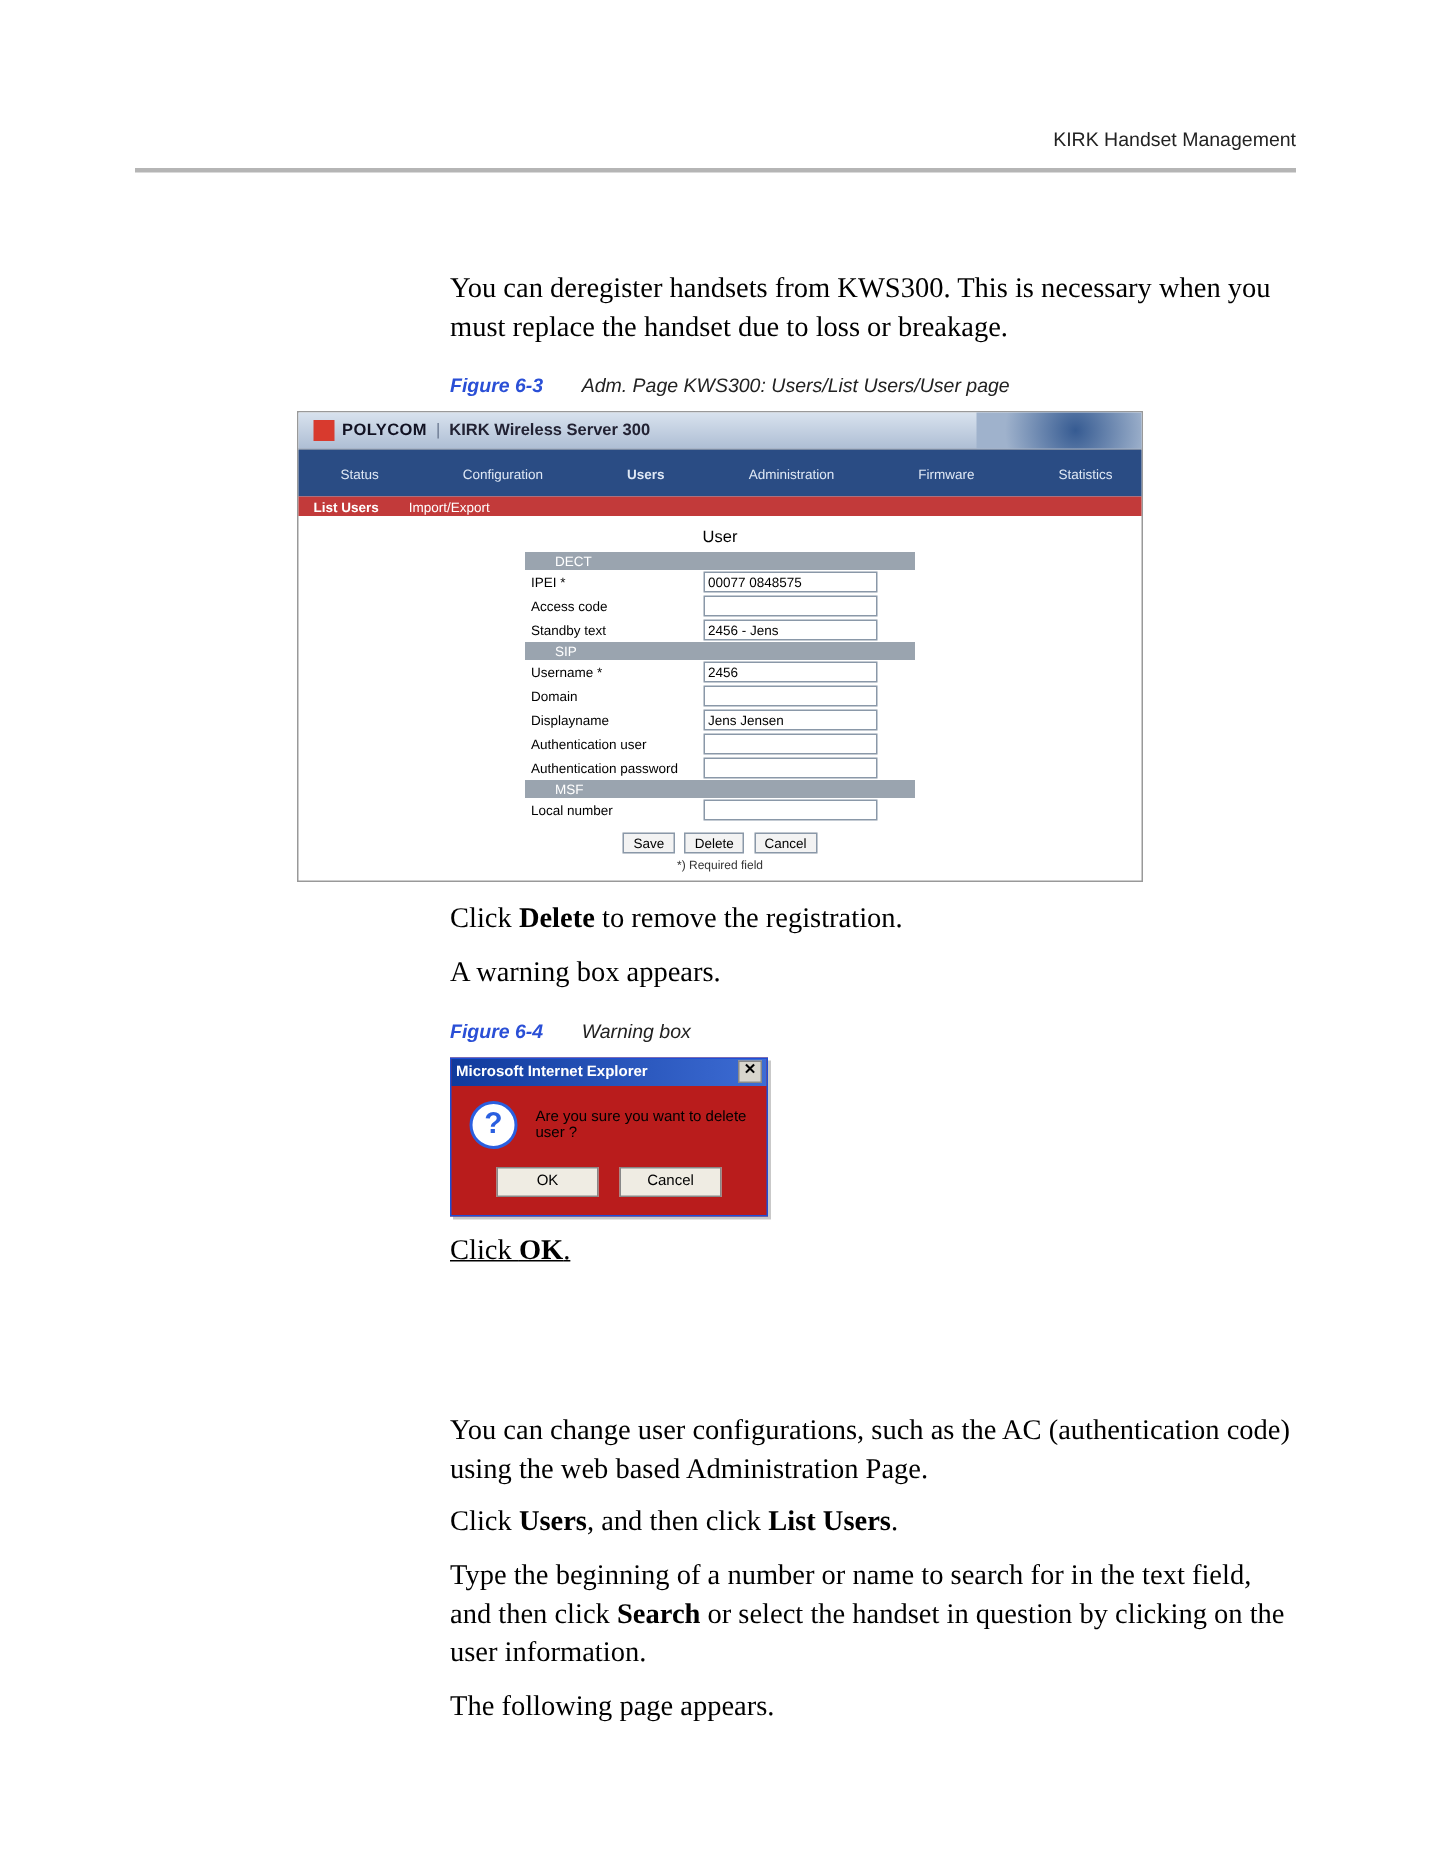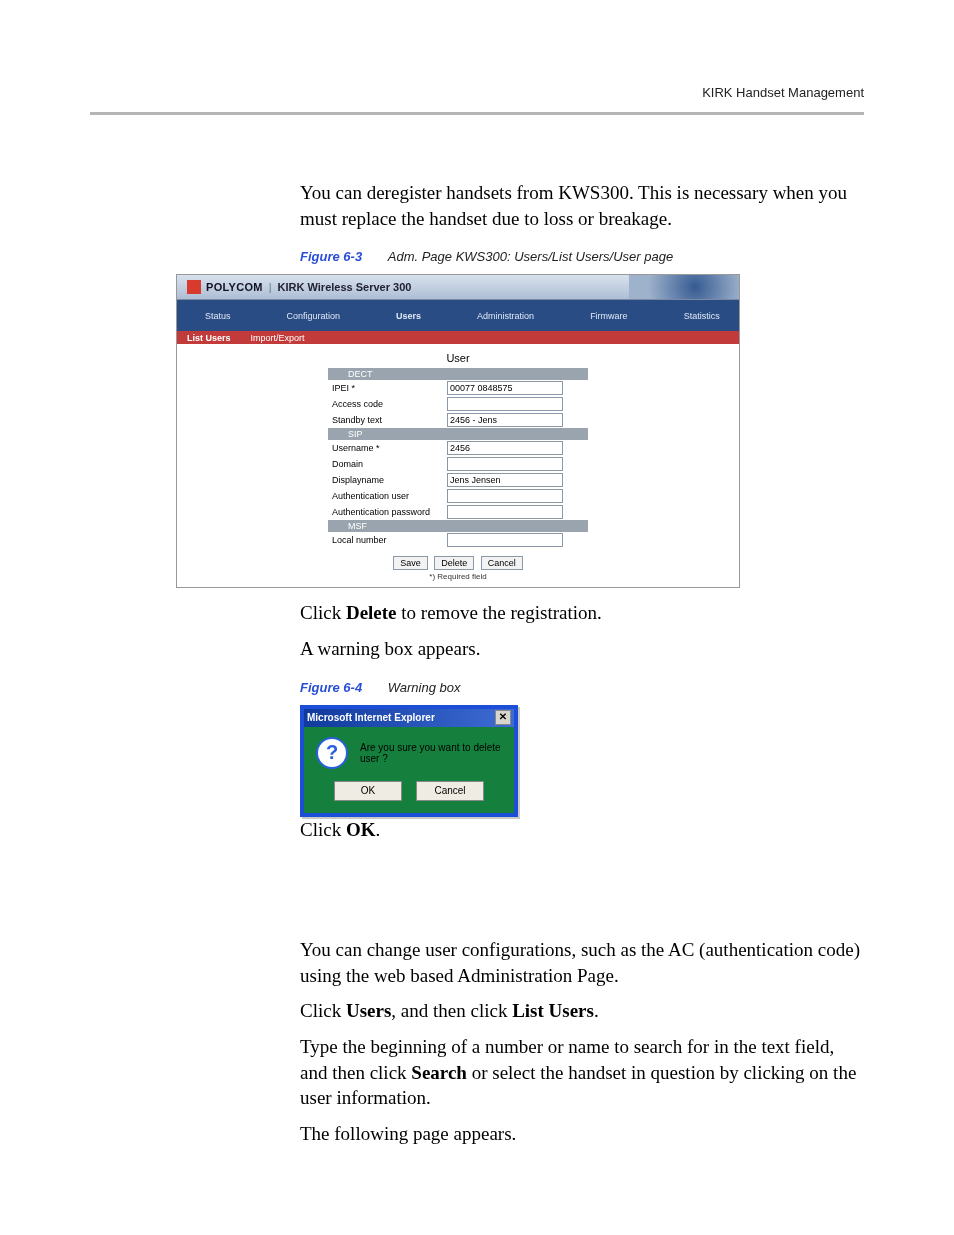--- a/index.html
+++ b/index.html
@@ -42,21 +42,21 @@
     font-family: Arial, Helvetica, sans-serif;
     font-size: 13px;
     margin-top: 18px;
     margin-bottom: 10px;
   }
   .fig-caption .fignum { color: #2a4fd6; font-weight: bold; font-style: italic; margin-right: 22px;}
   .fig-caption .figtitle { font-style: italic; color: #222; }
 
   
   .kws {
-    margin-left: 86px;
+    margin-left: 108px;
     width: 562px;
     border: 1px solid #999;
     font-family: Arial, Helvetica, sans-serif;
     background: #fff;
   }
   .kws-header {
     height: 24px;
     background: linear-gradient(to bottom, #d8e2ee 0%, #aebed4 100%);
     border-bottom: 1px solid #7a8aa3;
     display: flex;
@@ -131,24 +131,24 @@
     background: #f3f3f3;
     margin: 0 1px;
     cursor: pointer;
   }
   .kws-req { text-align:center; font-size:8px; color:#333; padding-top:2px;}
 
   
   .dlg {
     margin-left: 210px;
     width: 210px;
-    border: 4px solid #1d4ed8;
+    border: 1px solid #1d4ed8;
     box-shadow: 2px 2px 0 #c9c9c9;
     font-family: Tahoma, Arial, sans-serif;
-    background: #15803d;
+    background: #b91c1c;
   }
   .dlg-title {
     height: 18px;
     background: linear-gradient(to right, #103a9c, #3d6cd4);
     color: #fff;
     font-size: 10px;
     font-weight: bold;
     display: flex;
     align-items: center;
     padding: 0 3px;
@@ -316,21 +316,21 @@
     <div class="dlg-body">
       <div class="dlg-icon">?</div>
       <div>Are you sure you want to delete user ?</div>
     </div>
     <div class="dlg-buttons">
       <button>OK</button>
       <button>Cancel</button>
     </div>
   </div>
 
-  <div class="body-text" style="">
+  <div class="body-text" style="margin-top:10px;text-decoration:underline;">
     <p class="indent">
       <span>Click </span><span class="bold">OK</span><span>.</span>
     </p>
   </div>
 
   <div class="body-text" style="margin-top:95px;">
     <p>You can change user configurations, such as the AC (authentication code) using the web based Administration Page.</p>
     <p class="indent">
       <span>Click </span><span class="bold">Users</span><span>, and then click </span><span class="bold">List Users</span><span>.</span>
     </p>

